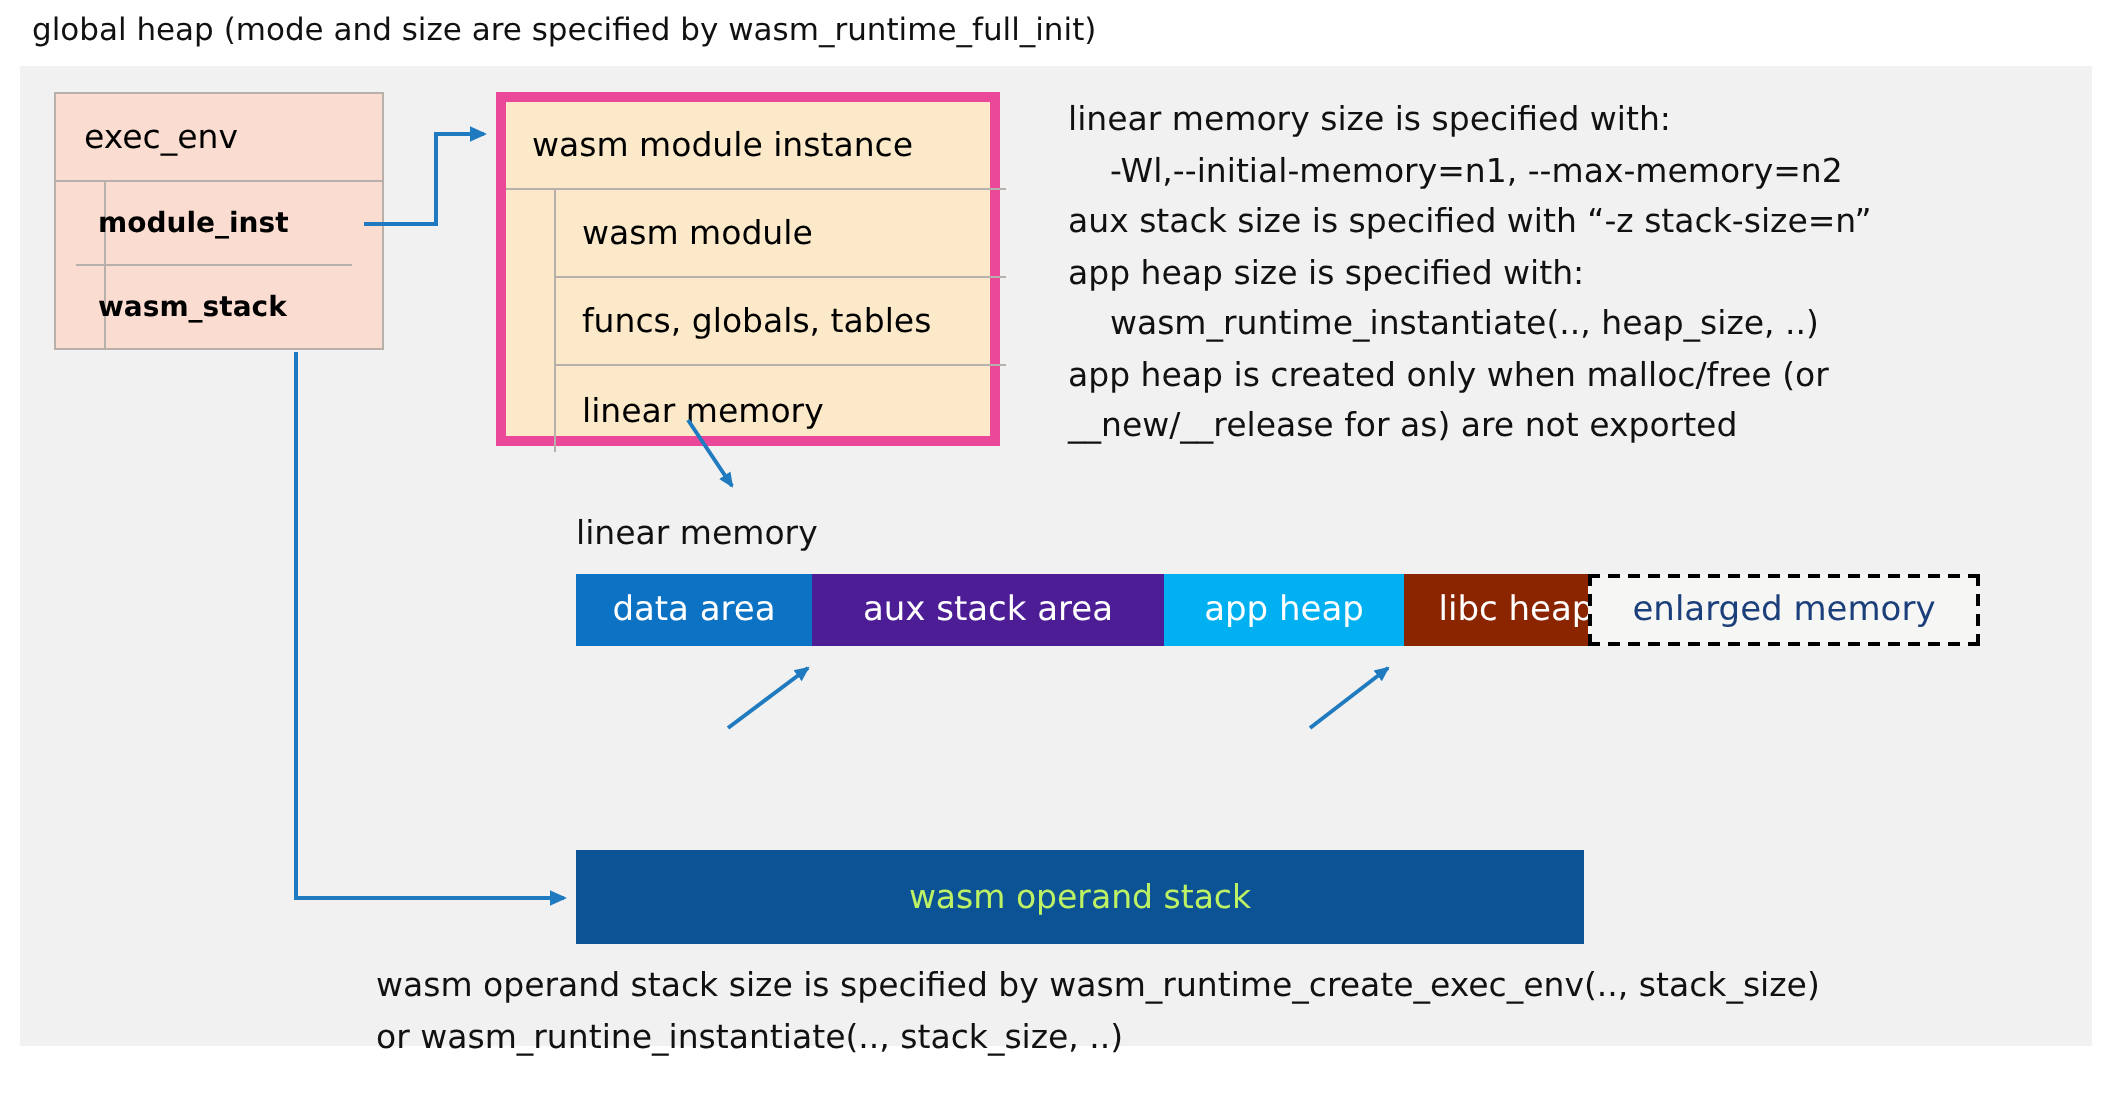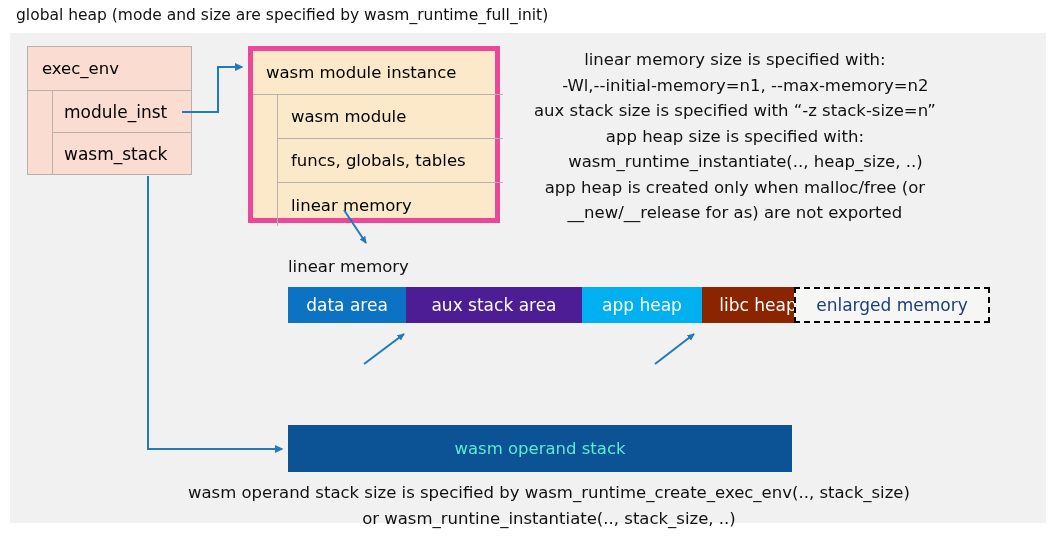--- a/index.html
+++ b/index.html
@@ -23,59 +23,59 @@
   
   .box{position:absolute;box-sizing:border-box;}
 
   .exec-env{left:27px;top:46px;width:165px;height:129px;
     background:#fadcd0;border:1px solid #b7b0ab;}
   .exec-env-hdr{position:absolute;left:0;top:0;width:163px;height:44px;
     border-bottom:1px solid #b7b0ab;box-sizing:border-box;
     display:flex;align-items:center;padding-left:14px;font-size:16.5px;}
   .exec-env-gutter{position:absolute;left:0;top:44px;width:25px;height:83px;
     border-right:1px solid #b7b0ab;box-sizing:border-box;}
-  .exec-row{position:absolute;left:25px;width:138px;height:42px;
+  .exec-row{position:absolute;left:10px;width:138px;height:42px;
     box-sizing:border-box;display:flex;align-items:center;padding-left:11px;
-    font-size:17px;}
+    font-size:14px;font-weight:bold;}
   .exec-row.r1{top:44px;border-bottom:1px solid #b7b0ab;}
   .exec-row.r2{top:86px;}
 
   .wmi{left:248px;top:46px;width:252px;height:177px;
     background:#fce9c9;border:5px solid #ec4899;}
   .wmi-hdr{position:absolute;left:0;top:0;width:250px;height:44px;
     border-bottom:1px solid #b7b0ab;box-sizing:border-box;
     display:flex;align-items:center;padding-left:13px;font-size:16.5px;}
   .wmi-gutter{position:absolute;left:0;top:44px;width:25px;height:131px;
     border-right:1px solid #b7b0ab;box-sizing:border-box;}
   .wmi-row{position:absolute;left:25px;width:225px;height:44px;
     box-sizing:border-box;display:flex;align-items:center;padding-left:13px;
     font-size:16.5px;}
   .wmi-row.r1{top:44px;border-bottom:1px solid #b7b0ab;}
   .wmi-row.r2{top:88px;border-bottom:1px solid #b7b0ab;}
   .wmi-row.r3{top:132px;}
 
   
   .note{position:absolute;font-size:16.5px;line-height:25.5px;
-    white-space:pre;color:#111;text-align:center;}
+    white-space:pre;color:#111;}
   .note-right{left:534px;top:47px;}
   .note-globals{left:300px;top:358px;}
   .note-bottom{left:188px;top:480px;}
 
   .lm-label{position:absolute;left:288px;top:257px;font-size:16.5px;color:#111;}
 
   
   .membar{position:absolute;left:288px;top:287px;height:44px;}
   .seg{position:absolute;top:0;height:36px;box-sizing:border-box;
     display:flex;align-items:center;justify-content:center;
     color:#ffffff;font-size:17px;white-space:nowrap;}
   .seg.enlarged{background:#f6f6f4;color:#1b3f7a;
     border:2.5px dashed #000000;}
 
   .opstack{position:absolute;left:288px;top:425px;width:504px;height:47px;
-    background:#0b5394;color:#5eead4;display:flex;align-items:center;
+    background:#0b5394;color:#bef264;display:flex;align-items:center;
     justify-content:center;font-size:16.5px;}
 
   svg.overlay{position:absolute;left:0;top:0;width:1054px;height:547px;
     pointer-events:none;}
 </style>
 </head>
 <body>
 
 <div id="canvas">
 

